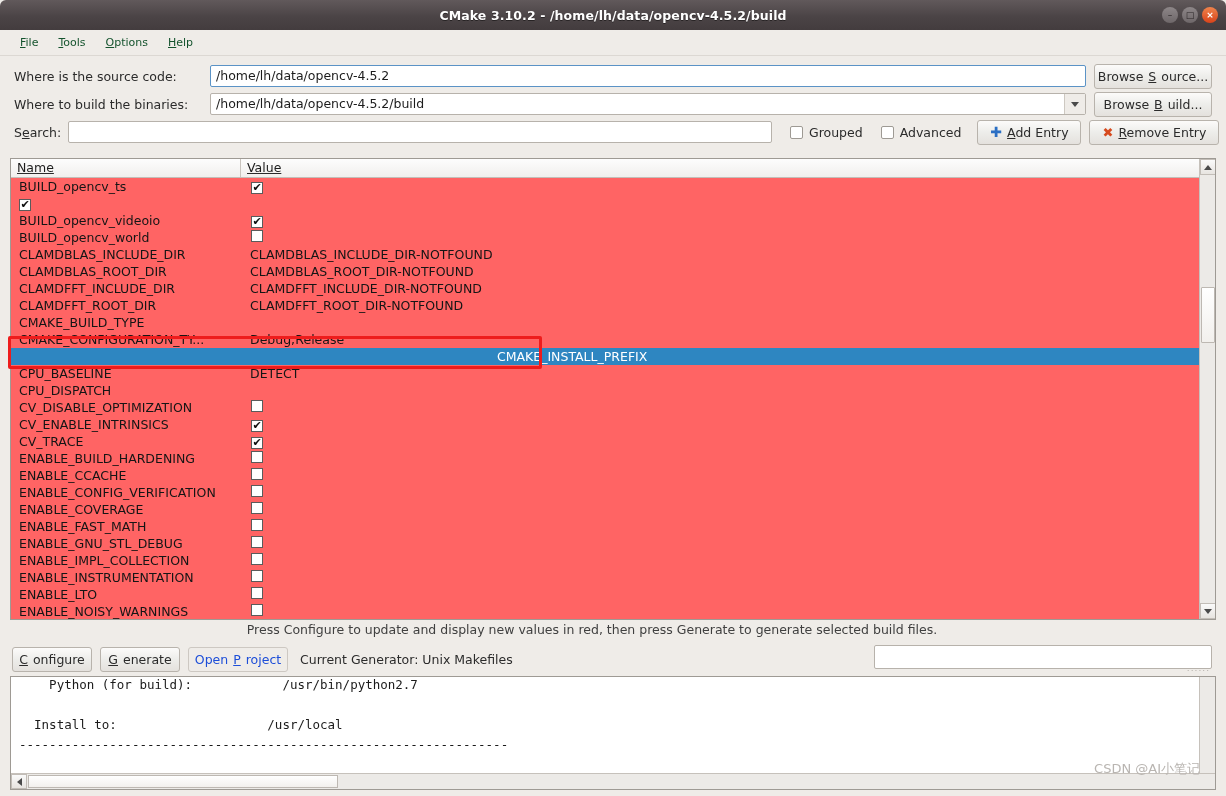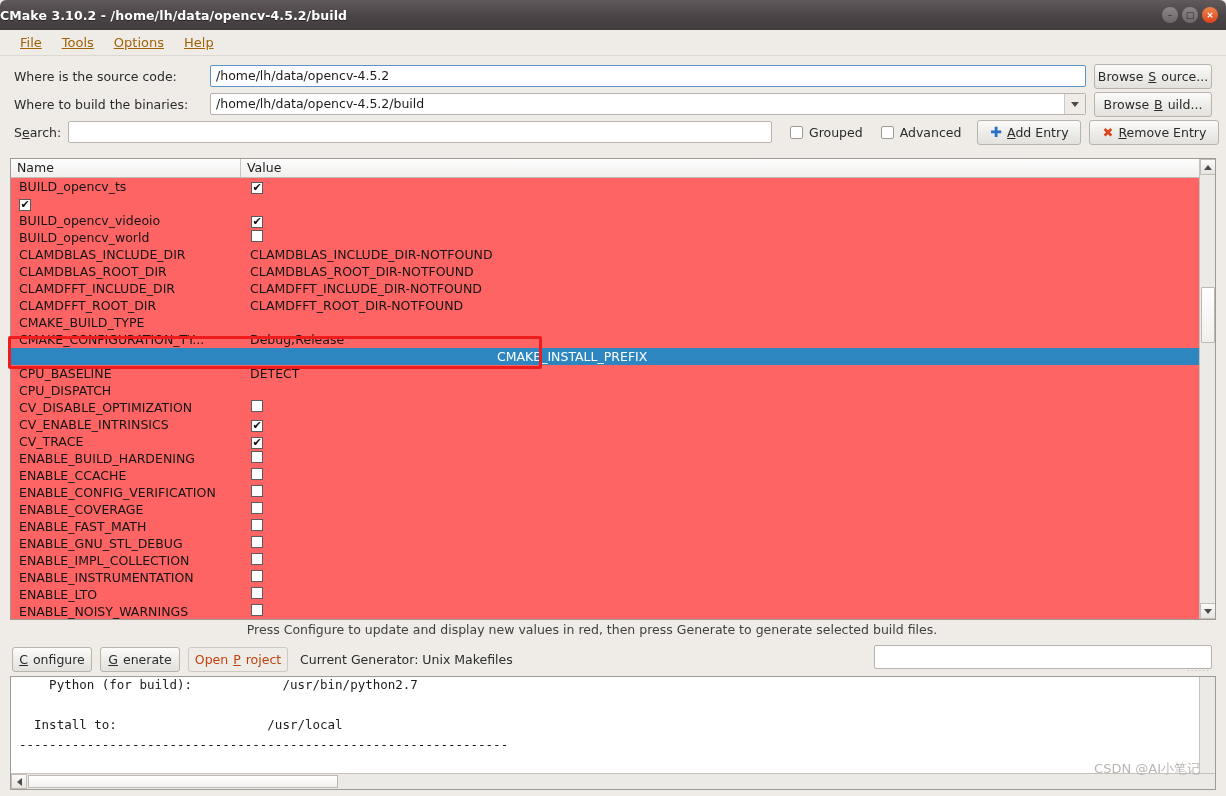--- a/index.html
+++ b/index.html
@@ -24,20 +24,21 @@
   
   .titlebar {
     position: absolute;
     left: 0; top: 0;
     width: 1226px; height: 30px;
     background: linear-gradient(180deg, #61595b 0%, #4b4446 55%, #433c3e 100%);
     border-top-left-radius: 6px;
     border-top-right-radius: 6px;
     display: flex;
     align-items: center;
+    justify-content: center;
   }
   .titlebar-text {
     color: #ffffff;
     font-size: 12.5px;
     font-weight: bold;
     letter-spacing: 0.1px;
     text-shadow: 0 1px 0 rgba(0,0,0,.45);
     user-select: none;
   }
   .win-controls {
@@ -69,25 +70,24 @@
     width: 1226px; height: 26px;
     background: #efece8;
     border-bottom: 1px solid #dcd8d3;
     display: flex;
     align-items: center;
     padding-left: 10px;
     box-sizing: border-box;
   }
   .menu-item {
     padding: 3px 10px;
-    font-size: 13px;
-    color: #a16207;
+    font-size: 11px;
+    color: #14532d;
     cursor: default;
     user-select: none;
-    text-decoration: underline;
   }
   .menu-item u { text-decoration: underline; }
 
   
   .formarea {
     position: absolute;
     left: 0; top: 56px;
     width: 1226px; height: 96px;
     background: #efece8;
   }
@@ -150,21 +150,21 @@
     display: inline-flex;
     align-items: center;
     justify-content: center;
     gap: 5px;
     white-space: nowrap;
     cursor: default;
     user-select: none;
     font-family: "DejaVu Sans", "Liberation Sans", sans-serif;
   }
   .btn u { text-decoration: underline; }
-  .btn.disabled { color: #c2410c; border-color: #cdc8c2; background: #efece8; }
+  .btn.disabled { color: #1d4ed8; border-color: #cdc8c2; background: #efece8; }
 
   .chk-label {
     display: inline-flex;
     align-items: center;
     gap: 6px;
     font-size: 12.5px;
     color: #2b2b2b;
     user-select: none;
     text-align: right;
   }
@@ -190,20 +190,21 @@
     overflow: hidden;
   }
   .table-head {
     position: absolute;
     left: 0; top: 0;
     width: 1204px; height: 19px;
     background: linear-gradient(180deg,#fdfdfd 0%,#f1efed 100%);
     border-bottom: 1px solid #c3beb8;
     box-sizing: border-box;
     display: flex;
+    text-decoration: underline;
   }
   .th {
     font-size: 12.5px;
     color: #1c1c1c;
     padding-left: 6px;
     line-height: 18px;
     box-sizing: border-box;
     user-select: none;
   }
   .th-name { width: 230px; border-right: 1px solid #c9c4be; }

